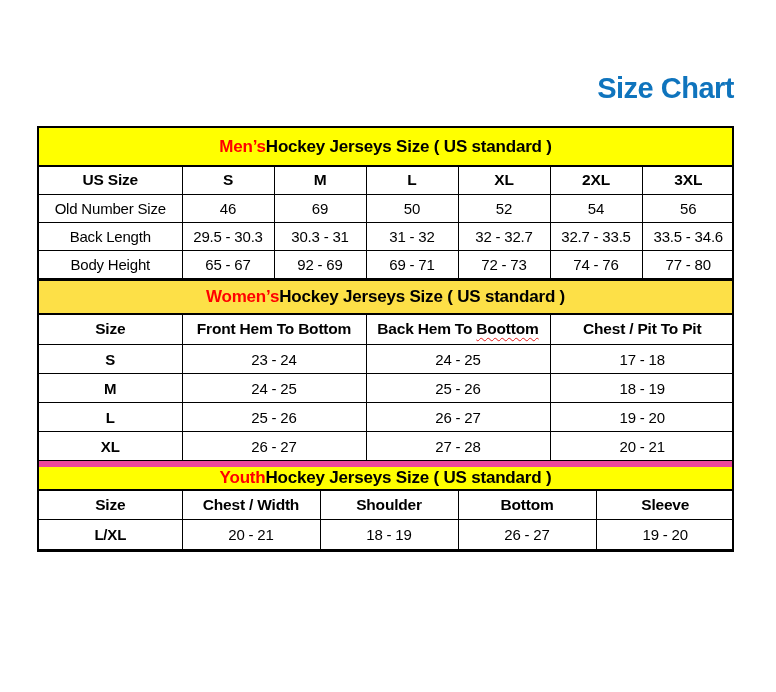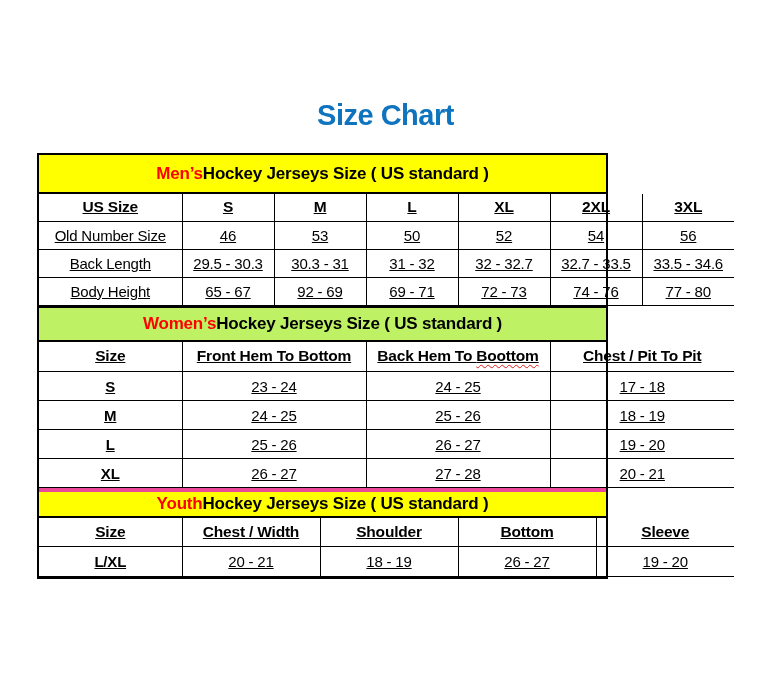--- a/index.html
+++ b/index.html
@@ -4,50 +4,49 @@
 <style>
   * { margin: 0; padding: 0; box-sizing: border-box; }
   html, body {
     width: 776px; height: 692px;
     background: #FFFFFF;
     font-family: "Liberation Sans", "DejaVu Sans", sans-serif;
     color: #000000;
     overflow: hidden;
   }
   .page-title {
-    margin: 99px 0 21px 37px;
+    margin: 72px 0 21px 37px;
     width: 697px;
-    text-align: center;
+    text-align: right;
     font-size: 29px;
     font-weight: bold;
     letter-spacing: -0.5px;
   }
   .chart {
     margin-left: 37px;
-    width: 571px;
+    width: 697px;
     border: 2px solid #000000;
   }
   .band {
     display: flex;
     align-items: center;
     justify-content: center;
     border-bottom: 2px solid #000000;
     font-weight: bold;
     font-size: 17px;
     letter-spacing: -0.2px;
   }
   .band + table tr:first-child th { border-top: none; }
   .band-mens   { height: 39px; }
   .band-womens { height: 36px; border-top: 2px solid #000000; }
-  .band-youth  { height: 30px; border-top: 4px solid #ec4899; justify-content: center; }
+  .band-youth  { height: 30px; border-top: 6px solid #ec4899; justify-content: center; }
   table {
     width: 693px;
     table-layout: fixed;
     border-collapse: collapse;
-    text-decoration: underline;
   }
   th, td {
     border: 1.5px solid #000000;
     text-align: center;
     vertical-align: middle;
     font-size: 15px;
     letter-spacing: -0.2px;
     overflow: hidden;
     white-space: nowrap;
   }
@@ -99,21 +98,21 @@
           <th>L</th>
           <th>XL</th>
           <th>2XL</th>
           <th>3XL</th>
         </tr>
       </thead>
       <tbody>
         <tr>
           <td class="row-label">Old Number Size</td>
           <td>46</td>
-          <td>53</td>
+          <td>69</td>
           <td>50</td>
           <td>52</td>
           <td>54</td>
           <td>56</td>
         </tr>
         <tr>
           <td class="row-label">Back Length</td>
           <td>29.5 - 30.3</td>
           <td>30.3 - 31</td>
           <td>31 - 32</td>
@@ -126,21 +125,21 @@
           <td>65 - 67</td>
           <td>92 - 69</td>
           <td>69 - 71</td>
           <td>72 - 73</td>
           <td>74 - 76</td>
           <td>77 - 80</td>
         </tr>
       </tbody>
   </table>
 
-  <div class="band band-womens" style="background-color: #bef264;">
+  <div class="band band-womens" style="background-color: #fde047;">
     <span style="color: rgb(255, 0, 0);">Women’s</span>
       <span> Hockey Jerseys Size ( US standard )</span>
   </div>
   <table class="t-womens">
     <colgroup>
         <col style="width:143px">
         <col style="width:184px">
         <col style="width:184px">
         <col style="width:184px">
       </colgroup>

